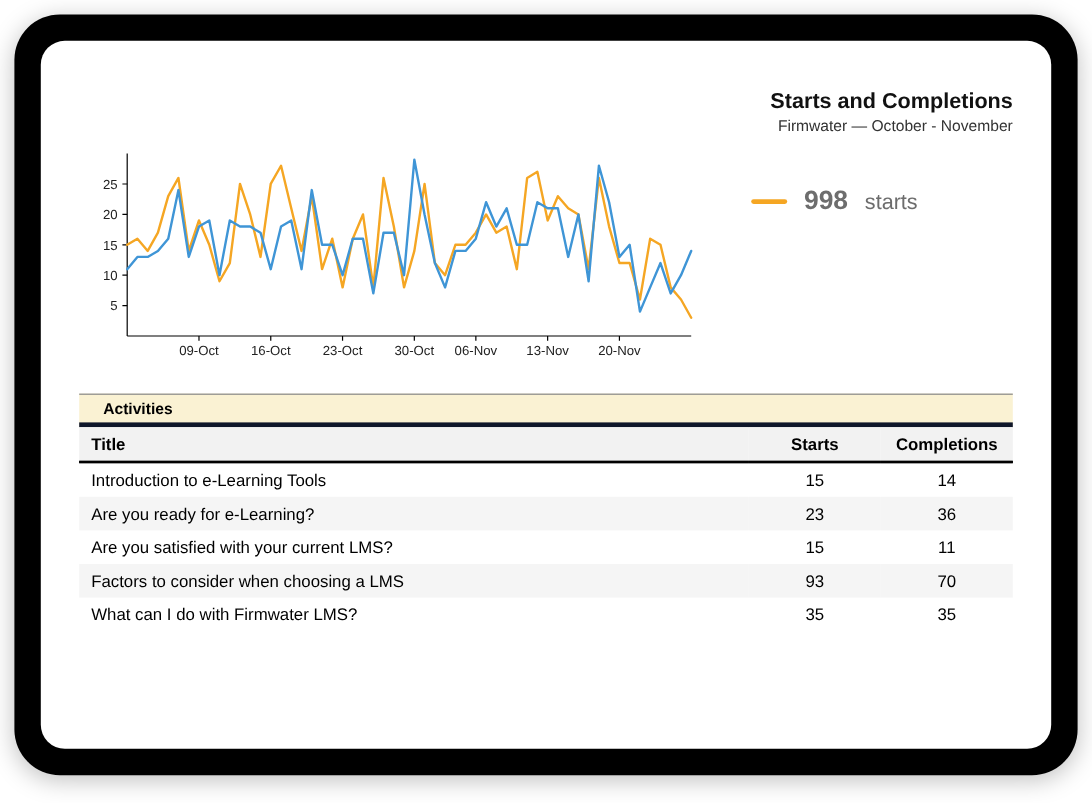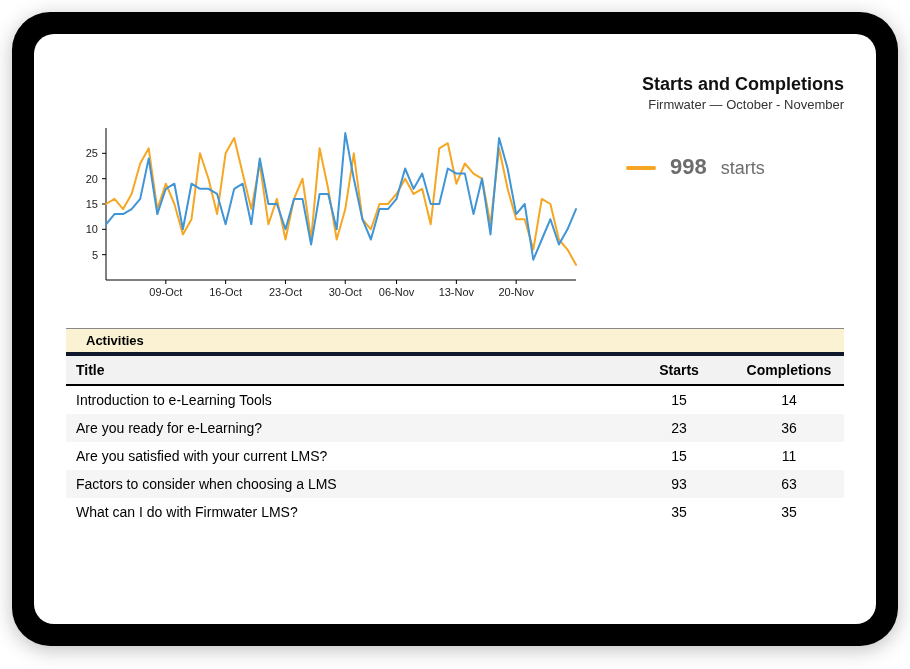--- a/index.html
+++ b/index.html
@@ -131,21 +131,21 @@
               <td class="num">36</td>
             </tr>
             <tr>
               <td>Are you satisfied with your current LMS?</td>
               <td class="num">15</td>
               <td class="num">11</td>
             </tr>
             <tr>
               <td>Factors to consider when choosing a LMS</td>
               <td class="num">93</td>
-              <td class="num">63</td>
+              <td class="num">70</td>
             </tr>
             <tr>
               <td>What can I do with Firmwater LMS?</td>
               <td class="num">35</td>
               <td class="num">35</td>
             </tr>
           </tbody>
       </table>
     </div>
 

